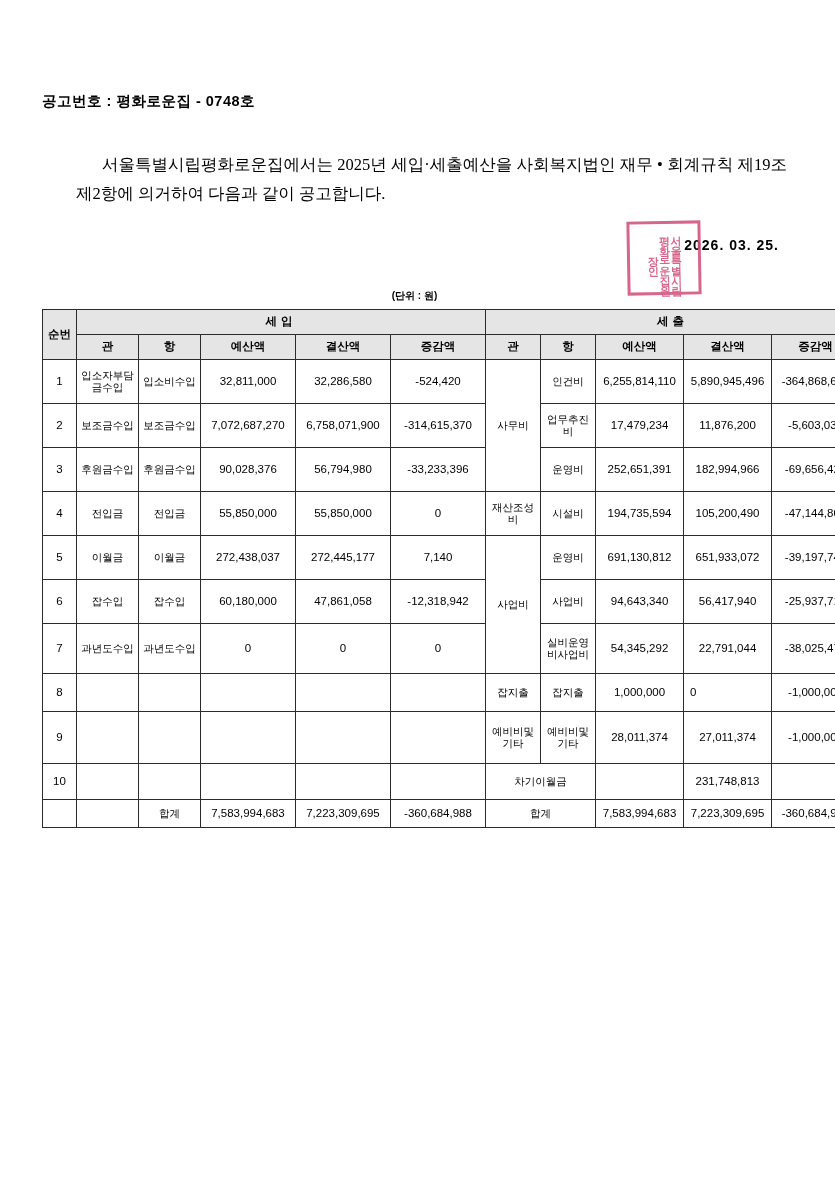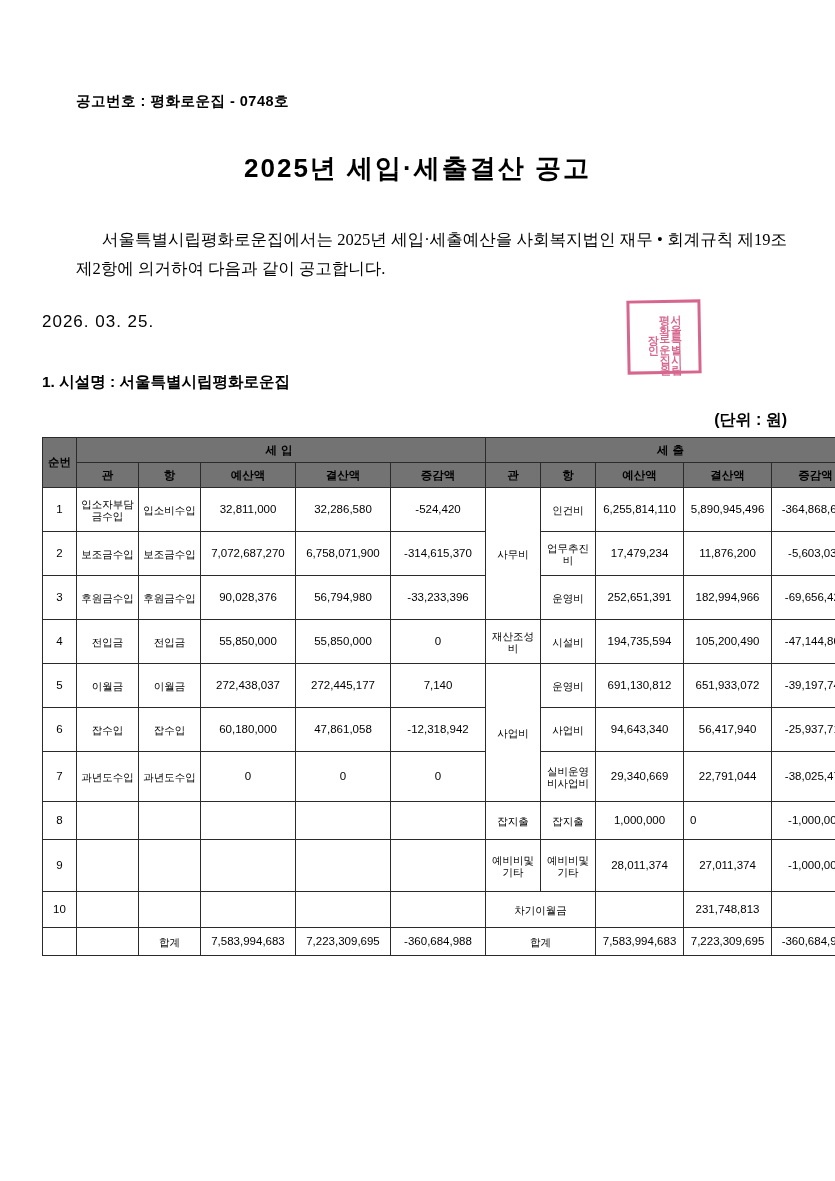--- a/index.html
+++ b/index.html
@@ -21,44 +21,44 @@
     height: 1181px;
     box-sizing: border-box;
     padding: 0 42px;
   }
   .notice-number {
     margin-top: 92px;
     font-family: "Liberation Sans", sans-serif;
     font-weight: bold;
     font-size: 14.5px;
     letter-spacing: 0.5px;
-    margin-left: 34px;
   }
   .doc-title {
     margin-top: 40px;
     text-align: center;
     font-family: "Liberation Sans", sans-serif;
     font-weight: bold;
     font-size: 26px;
     letter-spacing: 2px;
   }
   .intro {
     margin-top: 40px;
     font-size: 16.5px;
     line-height: 1.75;
     text-align: justify;
     padding: 0 6px;
     margin-left: 28px;
   }
   .intro .indent { display: inline-block; width: 26px; }
   .date-line {
     margin-top: 28px;
-    font-family: "Liberation Sans", sans-serif;
-    font-weight: normal;
-    font-size: 17px;
+    text-align: right;
+    font-family: "Liberation Sans", sans-serif;
+    font-weight: bold;
+    font-size: 14px;
     letter-spacing: 1px;
     padding-right: 14px;
   }
   .org-line {
     margin-top: 14px;
     text-align: center;
     font-family: "Liberation Sans", sans-serif;
     font-weight: bold;
     font-size: 25px;
     letter-spacing: -0.5px;
@@ -87,23 +87,23 @@
   .seal span { display: block; writing-mode: vertical-rl; height: 62px; }
   .list-lines {
     margin-top: 36px;
     font-family: "Liberation Sans", sans-serif;
     font-weight: bold;
     font-size: 15.5px;
     line-height: 1.85;
   }
   .unit-line {
     margin-top: 14px;
-    text-align: right;
-    font-family: "Liberation Sans", sans-serif;
-    font-size: 16px;
+    text-align: center;
+    font-family: "Liberation Sans", sans-serif;
+    font-size: 10px;
     font-weight: bold;
     padding-right: 6px;
   }
   table.fin {
     margin-top: 6px;
     border-collapse: collapse;
     width: 751px;
     table-layout: fixed;
     font-family: "Liberation Sans", sans-serif;
     font-size: 11px;
@@ -111,55 +111,53 @@
   table.fin th, table.fin td {
     border: 1px solid #2b2b2b;
     padding: 2px 3px;
     text-align: center;
     vertical-align: middle;
     height: 20px;
     word-break: break-all;
     line-height: 1.15;
   }
   table.fin thead th {
-    background: #737373;
+    background: #e5e5e5;
     font-weight: bold;
     font-size: 11.5px;
   }
   .grp-head { font-size: 12px; letter-spacing: 4px; }
   .num { text-align: right; padding-right: 6px; font-size: 11.5px; }
   .seq { font-size: 11.5px; }
   .vtext {
     font-size: 10.5px;
     line-height: 1.1;
   }
   .sum-row td { font-weight: normal; }
   .empty { }
 </style>
 </head>
 <body>
 
 <div class="page">
 
   <div class="notice-number">공고번호  :  평화로운집 - 0748호</div>
 
-  <div class="doc-title">2025년  세입·세출결산  공고</div>
 
   <div class="intro"><span class="indent"></span><span>서울특별시립평화로운집에서는 2025년 세입·세출예산을 사회복지법인 재무 • 회계규칙 제19조 제2항에 의거하여 다음과 같이 공고합니다.</span></div>
 
   <div class="date-line">2026. 03. 25.</div>
 
   <div class="org-line">
     <span class="seal">
         <span>서울특별시립평화로운집원장인</span>
       </span>
   </div>
 
   <div class="list-lines">
-    <div>1.  시설명 :  서울특별시립평화로운집</div>
   </div>
 
   <div class="unit-line">(단위 : 원)</div>
 
   <table class="fin">
     <colgroup>
       <col style="width:34px">
       <col style="width:62px">
       <col style="width:62px">
       <col style="width:95px">
@@ -267,21 +265,21 @@
         <td class="num">-25,937,713</td>
       </tr>
       <tr style="height:50px">
         <td class="seq">7</td>
         <td class="vtext">과년도수입</td>
         <td class="vtext">과년도수입</td>
         <td class="num">0</td>
         <td class="num">0</td>
         <td class="num">0</td>
         <td class="vtext">실비운영비사업비</td>
-        <td class="num">29,340,669</td>
+        <td class="num">54,345,292</td>
         <td class="num">22,791,044</td>
         <td class="num">-38,025,471</td>
       </tr>
       <tr style="height:38px">
         <td class="seq">8</td>
         <td class="vtext empty"></td>
         <td class="vtext empty"></td>
         <td class="num empty"></td>
         <td class="num empty"></td>
         <td class="num empty"></td>

